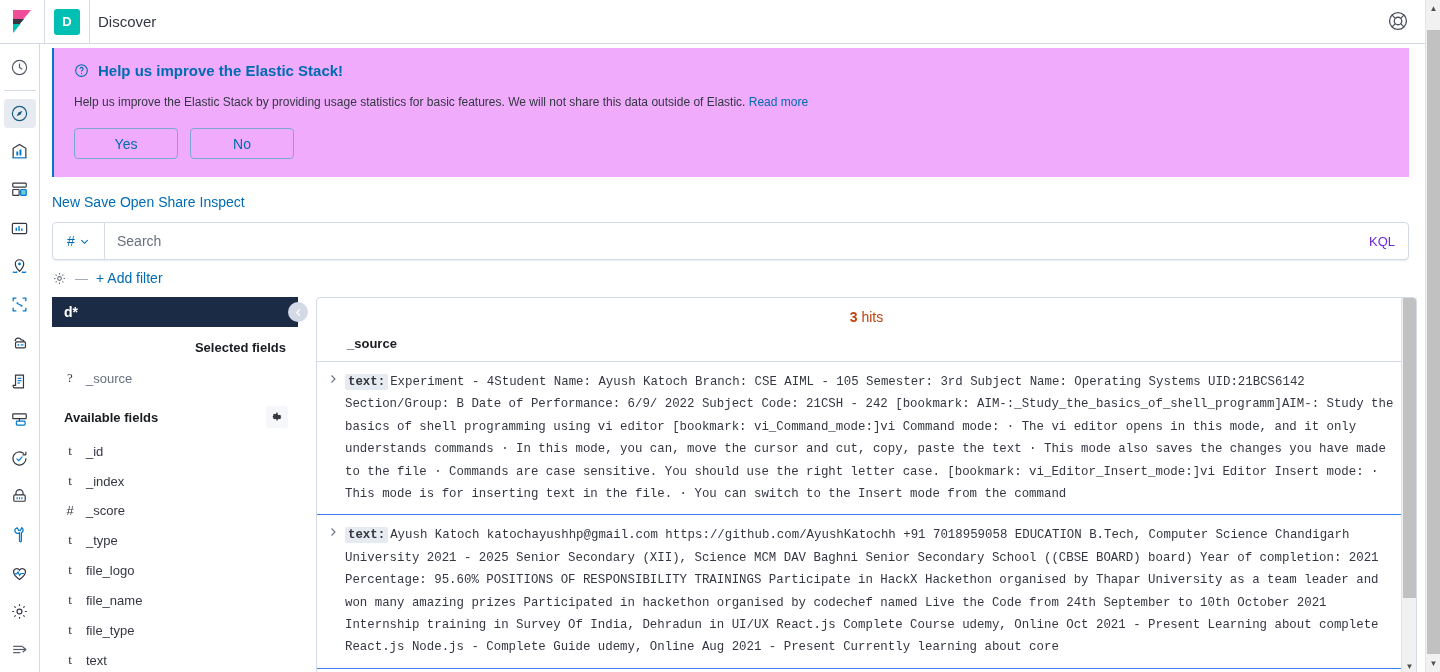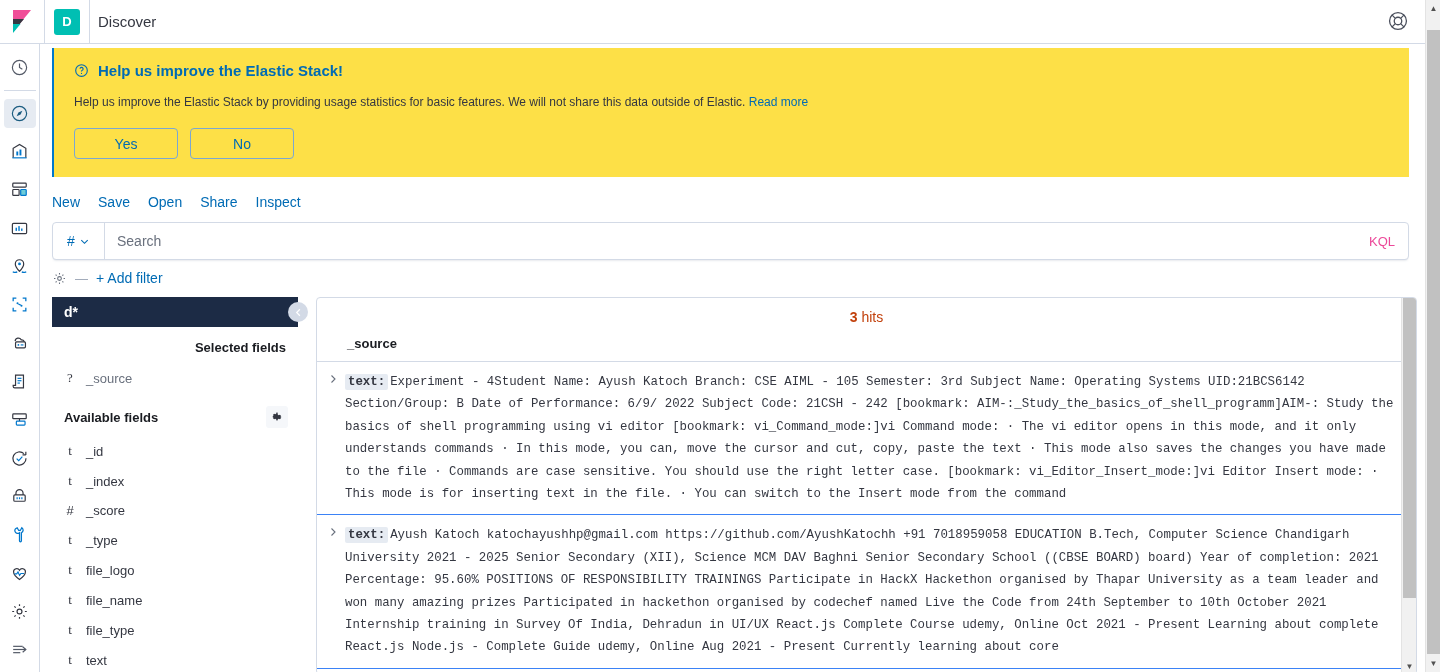--- a/index.html
+++ b/index.html
@@ -50,59 +50,59 @@
 
   
   .page {
     position: absolute; top: 44px; left: 40px; right: 15px; bottom: 0;
     overflow: hidden; background: #fff;
   }
 
   
   .callout {
     margin: 4px 16px 0 12px;
-    background: #fde047; border-left: 2px solid #0077cc;
+    background: #f0abfc; border-left: 2px solid #0077cc;
     padding: 14px 16px 18px 20px;
   }
   .callout-title {
     display: flex; align-items: center; gap: 9px;
     font-size: 15px; font-weight: bold; color: #006bb4; margin-bottom: 14px;
   }
   .callout-text { font-size: 12px; color: #343741; line-height: 1.5; }
   .callout-text a { color: #006bb4; text-decoration: none; }
   .callout-btns { margin-top: 17px; display: flex; gap: 12px; }
   .btn-outline {
     min-width: 104px; height: 31px; border: 1px solid #7ba7d2; border-radius: 4px;
     background: transparent; color: #006bb4; font-size: 14px;
     display: flex; align-items: center; justify-content: center; cursor: pointer;
     font-family: "Liberation Sans", sans-serif;
   }
 
   
-  .topnav { display: flex; gap: 18px; padding: 17px 0 0 12px; }
+  .topnav { display: flex; gap: 4px; padding: 17px 0 0 12px; }
   .topnav-item { font-size: 14px; color: #006bb4; cursor: pointer; }
 
   
   .querybar { display: flex; align-items: center; gap: 12px; padding: 12px 16px 0 12px; }
   .query-input-wrap {
     flex: 1 1 auto; height: 38px; background: #fff;
     border: 1px solid #d3dae6; border-radius: 4px;
     display: flex; align-items: center; overflow: hidden;
     box-shadow: 0 1px 1px -1px rgba(152,162,179,.2), 0 2px 2px -1px rgba(152,162,179,.2);
   }
   .q-prefix {
     width: 52px; height: 100%; display: flex; align-items: center; justify-content: center;
     gap: 4px; border-right: 1px solid #d3dae6; color: #006bb4; font-size: 14px; cursor: pointer;
   }
   .q-input {
     flex: 1 1 auto; border: 0; outline: 0; height: 100%; padding: 0 12px;
     font-size: 14px; color: #343741; font-family: "Liberation Sans", sans-serif; background: transparent;
   }
   .q-input::placeholder { color: #69707d; }
-  .q-lang { color: #ec4899; font-size: 13px; padding: 0 13px; cursor: pointer; }
+  .q-lang { color: #6d28d9; font-size: 13px; padding: 0 13px; cursor: pointer; }
   .btn-refresh {
     min-width: 122px; height: 40px; background: #006bb4; border: 0; border-radius: 4px;
     color: #fff; font-size: 14px; display: flex; align-items: center; justify-content: center;
     gap: 8px; cursor: pointer; font-family: "Liberation Sans", sans-serif;
   }
 
   
   .filterbar { display: flex; align-items: center; gap: 8px; padding: 10px 0 0 12px; }
   .filter-gear { color: #69707d; display: flex; align-items: center; }
   .filter-dash { color: #98a2b3; font-size: 13px; }

